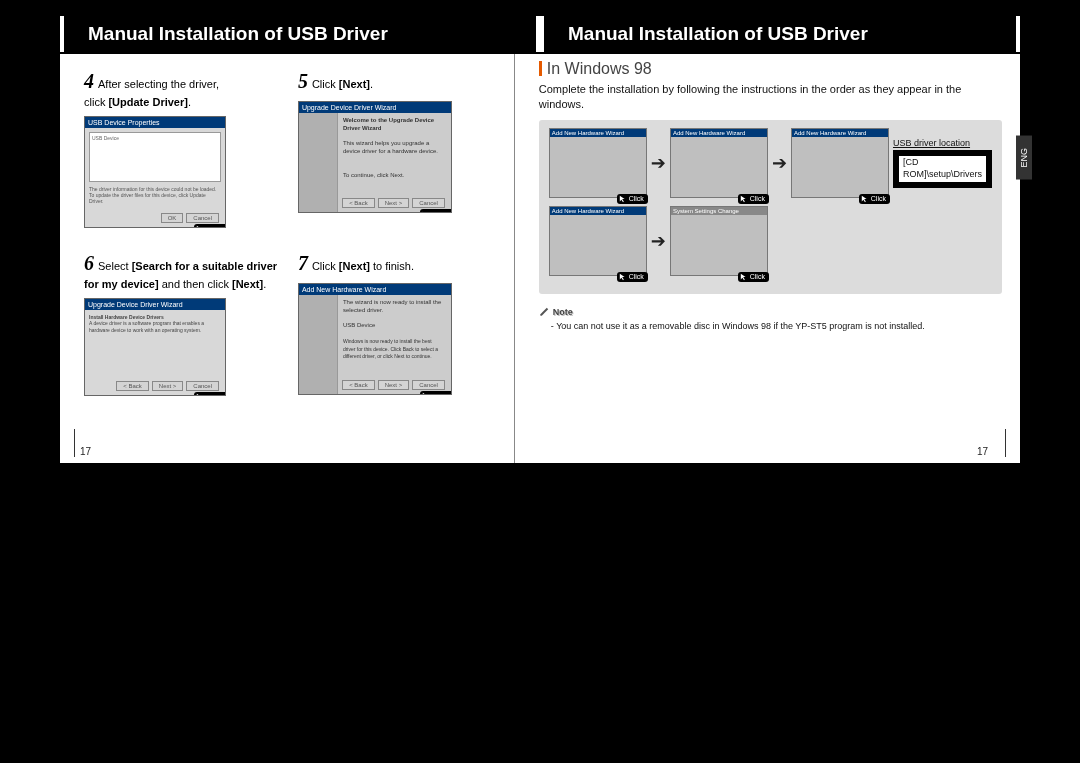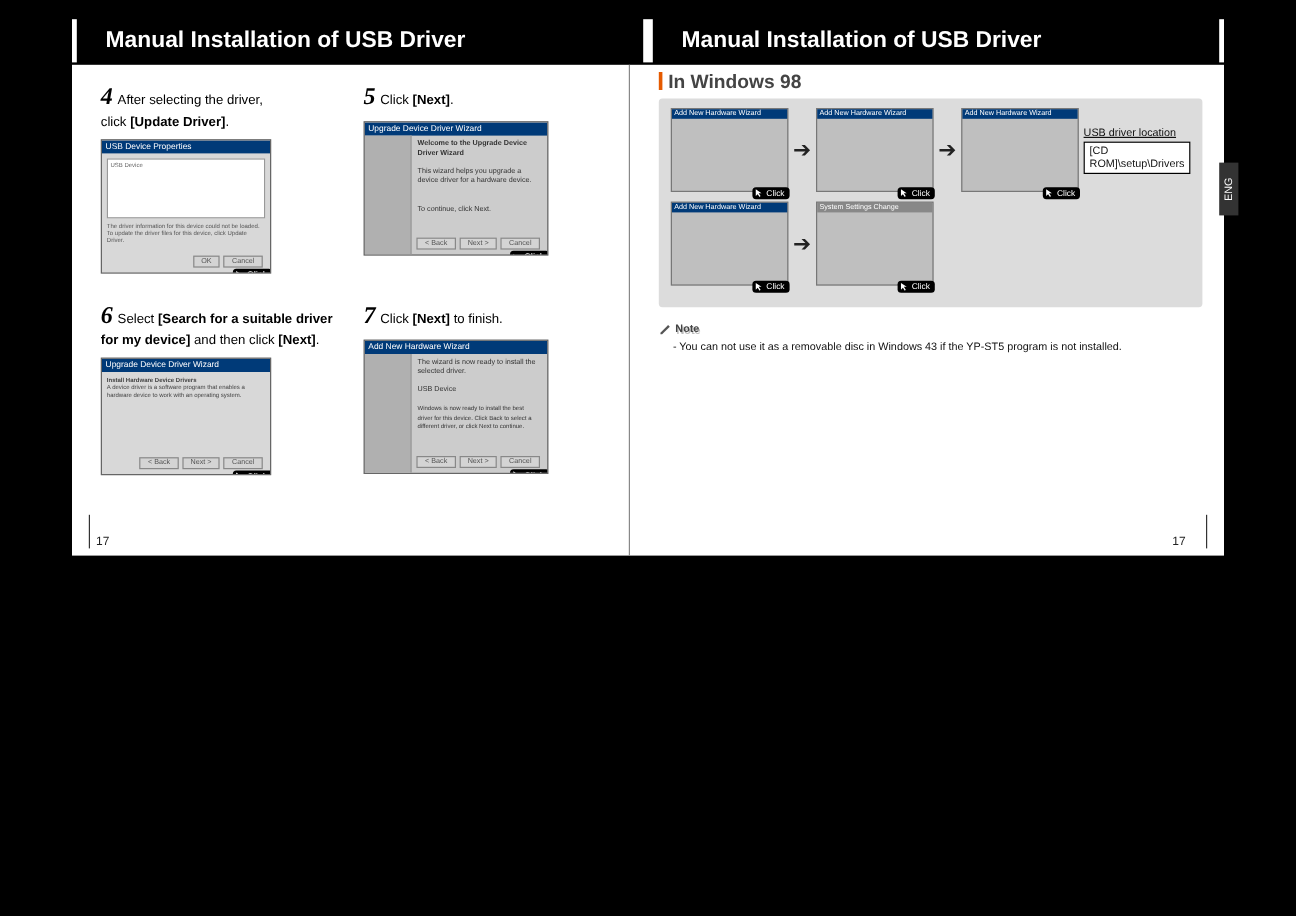--- a/index.html
+++ b/index.html
@@ -148,21 +148,21 @@
     position: absolute;
     right: 14px;
     bottom: 6px;
     width: 1px;
     height: 28px;
     background: #333;
   }
   
   .section-title {
     font-size: 16px;
-    font-weight: bold;
+    font-weight: normal;
     color: #444;
     margin: 6px 0 4px 0;
   }
   .section-title .bar {
     display: inline-block;
     width: 3px;
     height: 15px;
     background: #e55a00;
     margin-right: 5px;
     vertical-align: -2px;
@@ -201,21 +201,21 @@
     flex-shrink: 0;
   }
   .driver-loc {
     font-size: 9px;
     color: #111;
     line-height: 1.3;
     text-decoration: underline;
   }
   .driver-loc .boxed {
     display: inline-block;
-    border: 1px solid #000000;
+    border: 6px solid #000000;
     background: #fff;
     padding: 1px 4px;
     margin-top: 1px;
   }
   .win98-footer {
     font-size: 9px;
     color: #222;
     margin-top: 6px;
   }
   .eng-tab {
@@ -391,20 +391,21 @@
       <div class="corner-line-left"></div>
       <div class="page-num left">17</div>
     </div>
 
     <div class="page">
       <div class="eng-tab">ENG</div>
 
       <div class="section-title">
         <span class="bar"></span><span>In Windows 98</span>
       </div>
+      <div class="intro">Complete the installation by following the instructions in the order as they appear in the windows.</div>
 
       <div class="win98-box">
         <div class="win98-row">
           <div class="mini-ss">
             <div class="ss-title">Add New Hardware Wizard</div>
             <div class="click-tag">
               <svg viewBox="0 0 10 10">
                   <path d="M1 1 L1 8 L3 6 L5 9 L6 8 L4 5 L7 5 Z" fill="#fff"></path>
                 </svg>
               <span>Click</span>
@@ -460,21 +461,21 @@
 
       </div>
 
       <div class="note-block">
         <div class="note-label">
           <svg viewBox="0 0 24 24">
               <path d="M3 21 L6 21 L20 7 L17 4 L3 18 Z" fill="#555"></path>
             </svg>
           <span>Note</span>
         </div>
-        <div class="note-item">- You can not use it as a removable disc in Windows 43 if the YP-ST5 program is not installed.</div>
+        <div class="note-item">- You can not use it as a removable disc in Windows 98 if the YP-ST5 program is not installed.</div>
       </div>
 
       <div class="corner-line-right"></div>
       <div class="page-num right">17</div>
     </div>
 
   </div>
 </div>
 
 </body></html>

